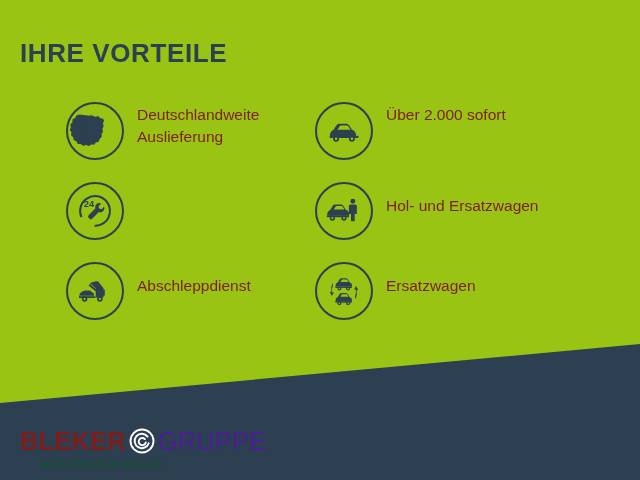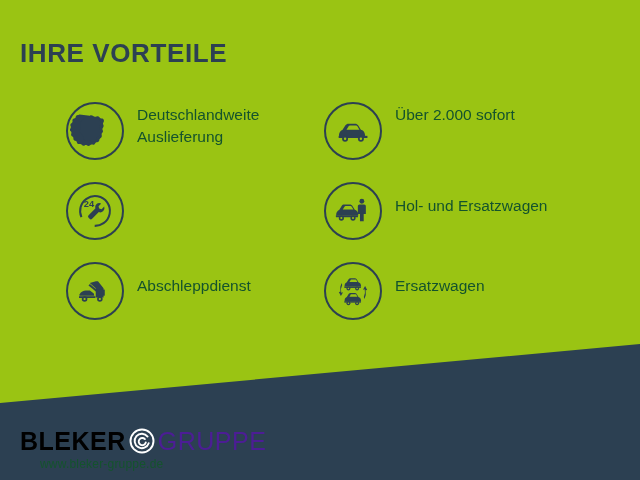--- a/index.html
+++ b/index.html
@@ -19,41 +19,41 @@
 
   .title{
     position:absolute;left:20px;top:38px;
     font-size:26px;font-weight:bold;letter-spacing:0.6px;
     color:#2c4052;line-height:30px;white-space:nowrap;
   }
 
   .features{position:absolute;left:0;top:96px;width:640px;}
   .col{position:absolute;top:0;}
   .col-left{left:66px;width:250px;}
-  .col-right{left:324px;width:300px;}
+  .col-right{left:315px;width:300px;}
 
   .feature{position:relative;height:80px;}
   .icon-circle{
     position:absolute;left:0;top:6px;width:58px;height:58px;
     border:2.5px solid #2c4052;border-radius:50%;
     box-sizing:border-box;
     text-align:right;
   }
   .icon-circle svg{position:absolute;left:0;top:0;width:100%;height:100%;display:block;}
   .feature-label{
     position:absolute;left:71px;top:8px;width:230px;
-    color:#14532d;font-size:15.5px;line-height:22px;
+    color:#7f1d1d;font-size:15.5px;line-height:22px;
     font-weight:400;
   }
   .col-right .feature-label{width:260px;}
   .feature-label.single{top:19px;}
 
   .logo{position:absolute;left:20px;top:424px;display:flex;align-items:center;height:34px;}
   .logo-bleker{
-    color:#000000;font-size:25px;font-weight:bold;letter-spacing:0.5px;line-height:30px;
+    color:#7f1d1d;font-size:25px;font-weight:bold;letter-spacing:0.5px;line-height:30px;
   }
   .logo-mark{width:30px;height:30px;margin:0 1px 0 1px;position:relative;}
   .logo-mark svg{display:block;width:30px;height:30px;}
   .logo-gruppe{
     color:#4c1d95;font-size:25px;font-weight:400;letter-spacing:0.5px;line-height:30px;
   }
   .logo-url{
     position:absolute;left:40px;top:457px;
     color:#14532d;font-size:12px;letter-spacing:0.2px;
   }

